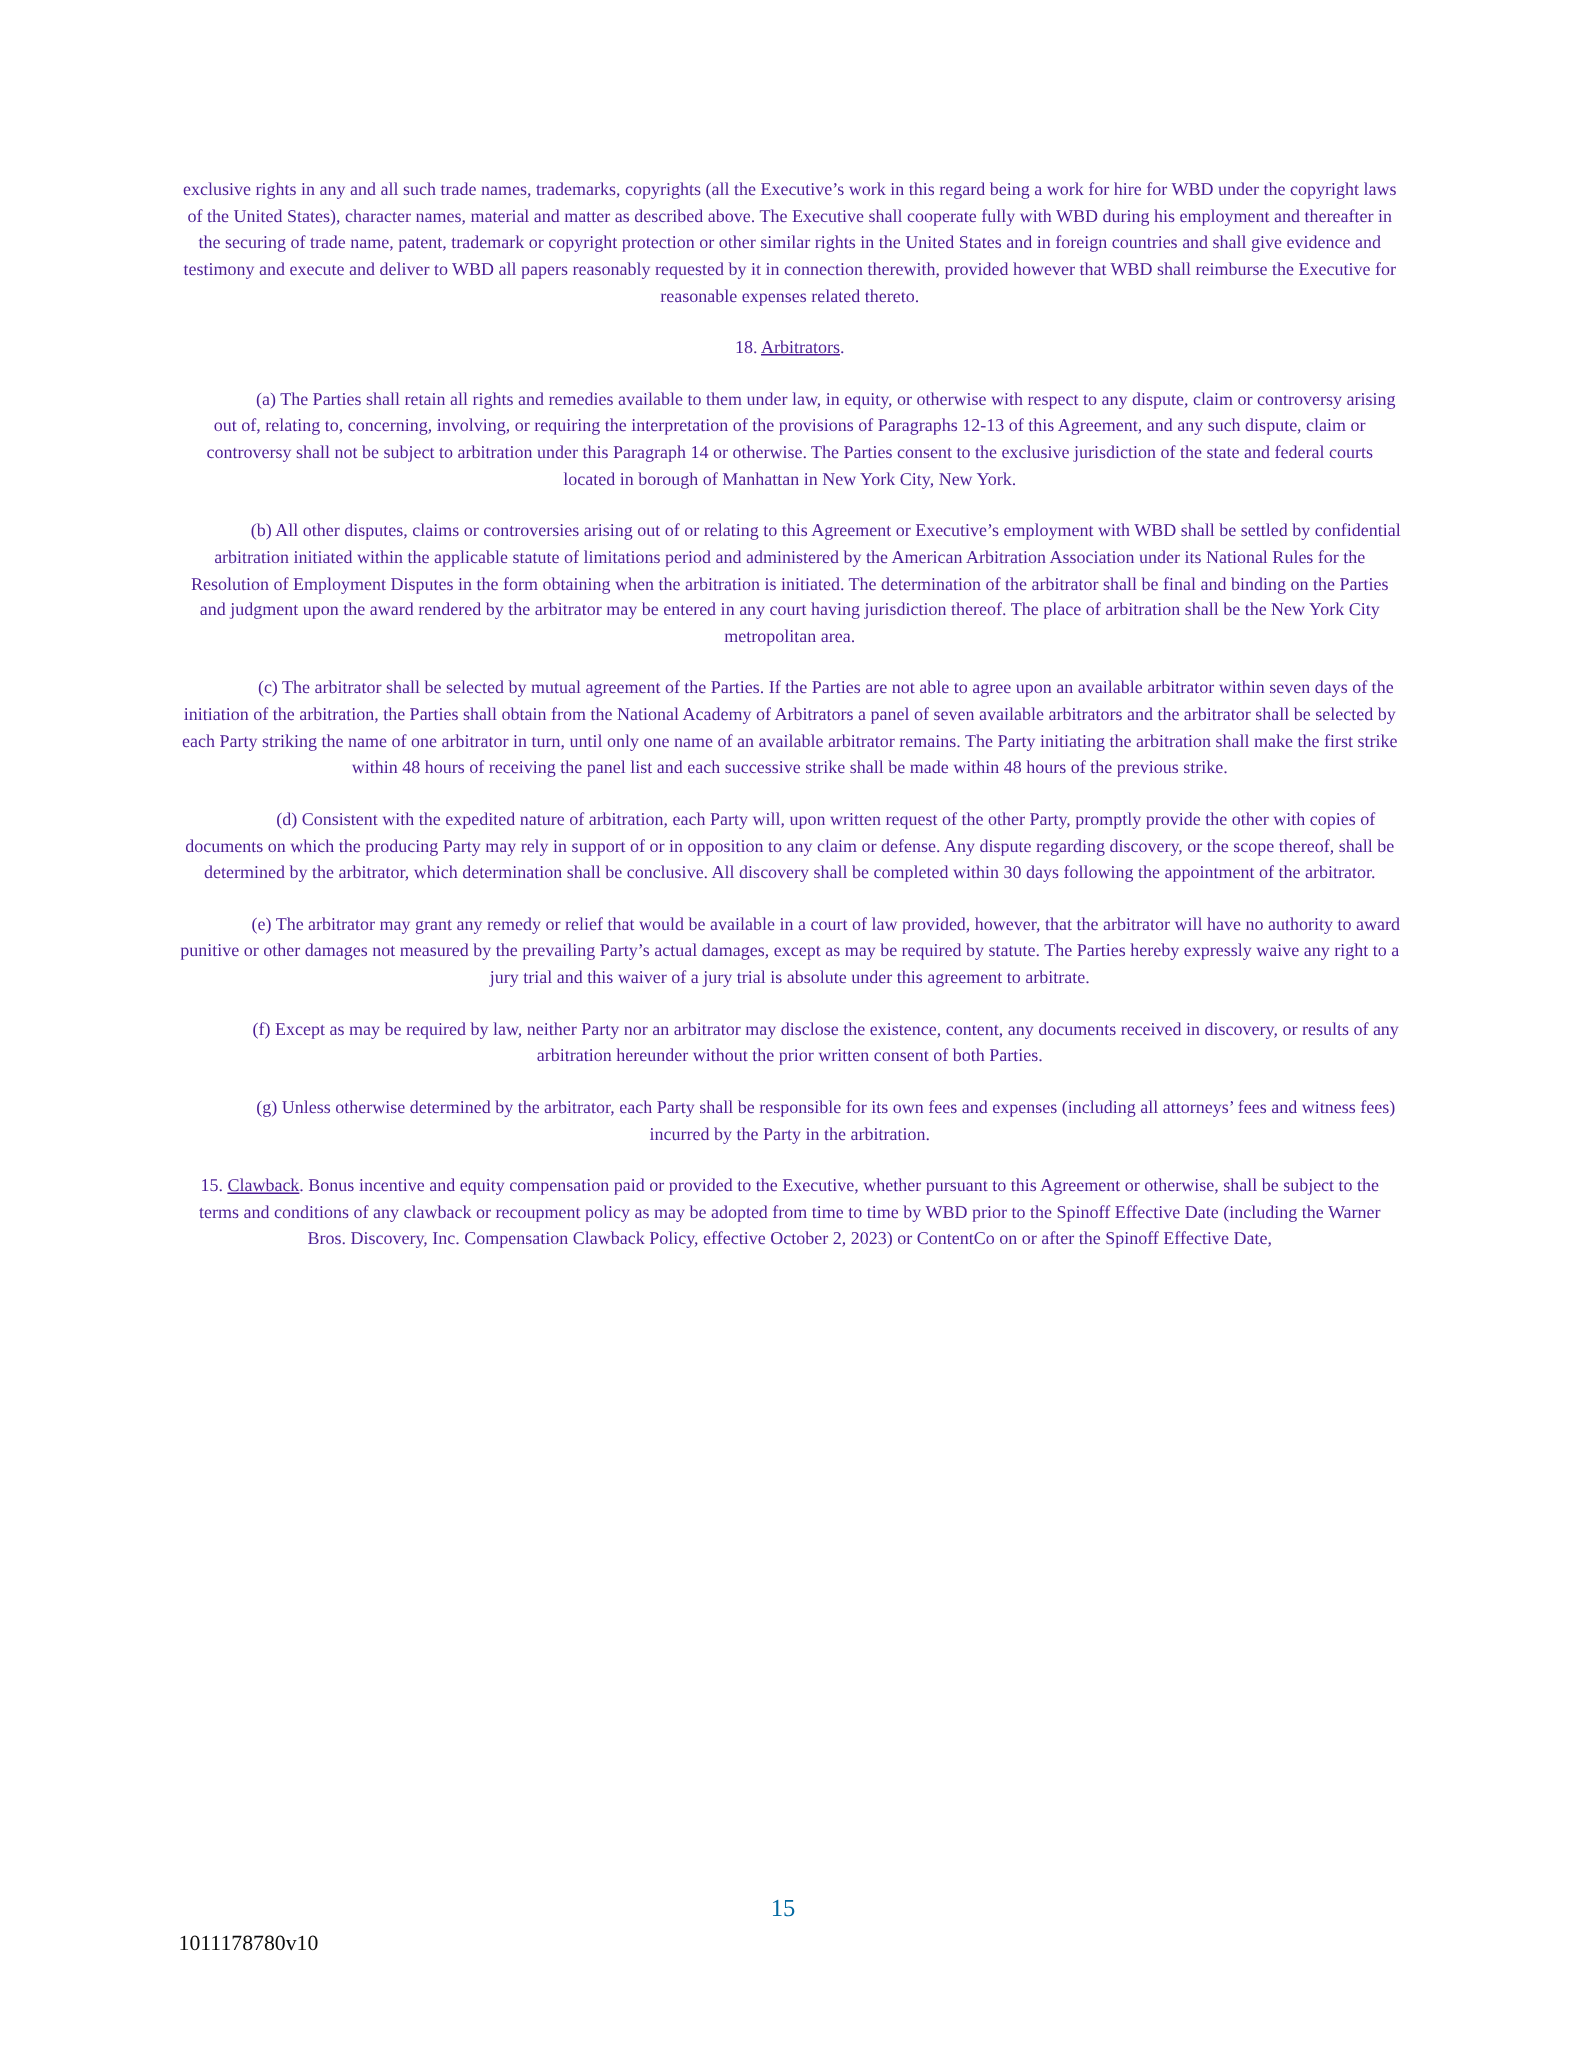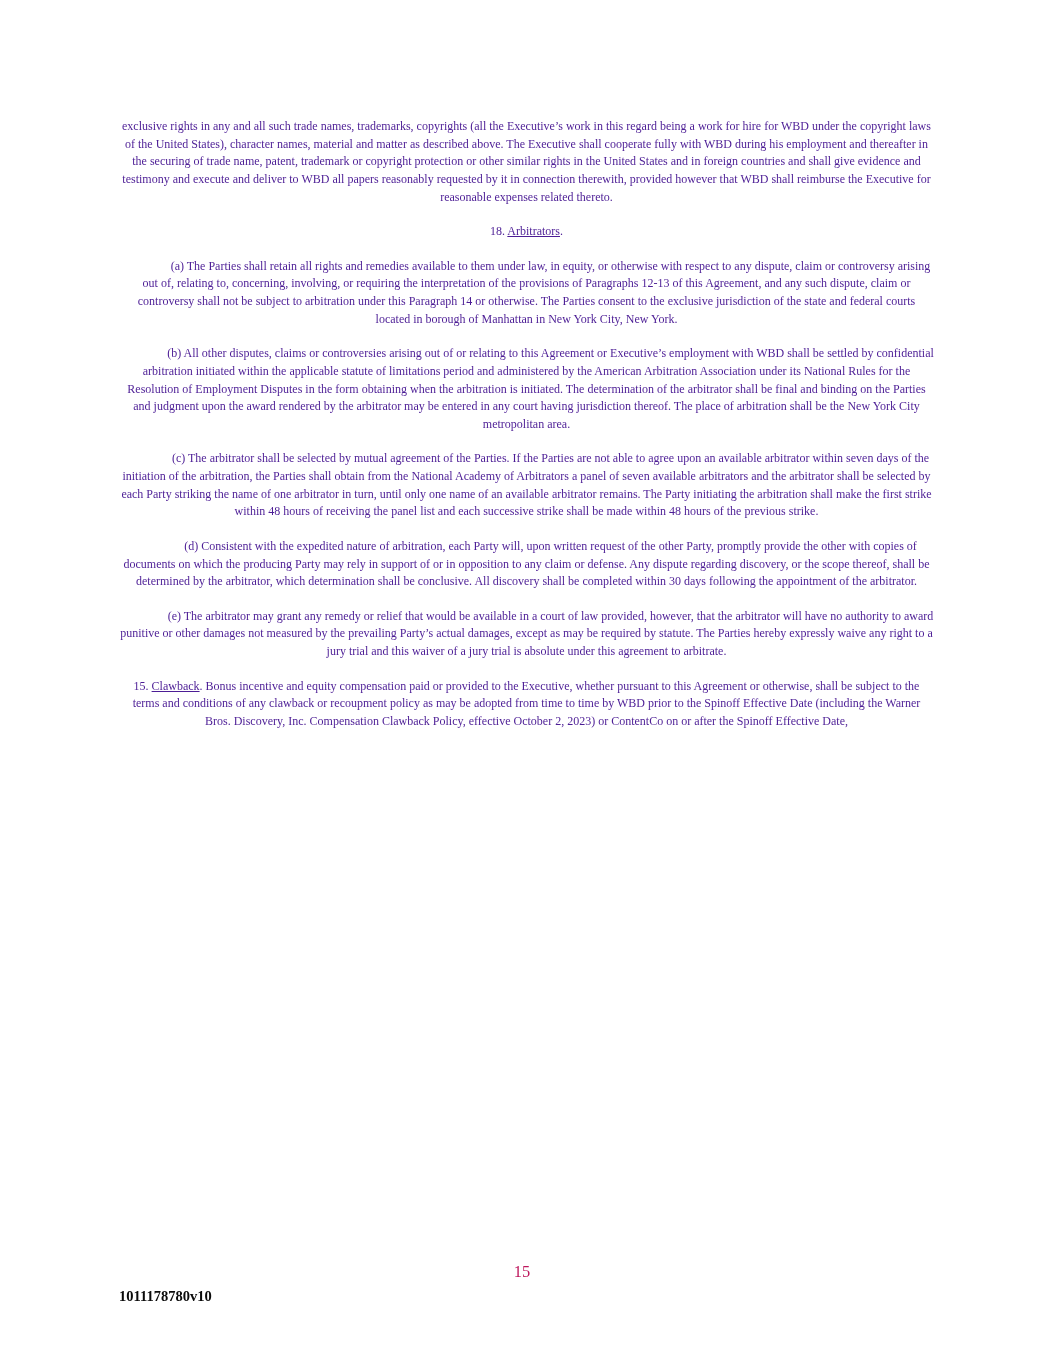--- a/index.html
+++ b/index.html
@@ -37,30 +37,29 @@
     text-decoration: underline;
   }
   .footer-page {
     position: absolute;
     left: 0;
     top: 1262px;
     width: 1044px;
     text-align: center;
     font-size: 16.4px;
     font-family: "Liberation Serif", "DejaVu Serif", serif;
-    color: #be185d;
+    color: #0369a1;
   }
   .footer-docid {
     position: absolute;
     left: 119px;
     top: 1288px;
     font-size: 14.5px;
     font-family: "Liberation Serif", "DejaVu Serif", serif;
     color: #0b0b0b;
-    font-weight: bold;
   }
 </style>
 </head>
 <body>
 
 <div class="page">
 
   <div class="content">
 
     <p class="para">exclusive rights in any and all such trade names, trademarks, copyrights (all the Executive’s work in this regard being a work for hire for WBD under the copyright laws of the United States), character names, material and matter as described above. The Executive shall cooperate fully with WBD during his employment and thereafter in the securing of trade name, patent, trademark or copyright protection or other similar rights in the United States and in foreign countries and shall give evidence and testimony and execute and deliver to WBD all papers reasonably requested by it in connection therewith, provided however that WBD shall reimburse the Executive for reasonable expenses related thereto.</p>
@@ -70,21 +69,23 @@
     <p class="para indent">(a) The Parties shall retain all rights and remedies available to them under law, in equity, or otherwise with respect to any dispute, claim or controversy arising out of, relating to, concerning, involving, or requiring the interpretation of the provisions of Paragraphs 12-13 of this Agreement, and any such dispute, claim or controversy shall not be subject to arbitration under this Paragraph 14 or otherwise. The Parties consent to the exclusive jurisdiction of the state and federal courts located in borough of Manhattan in New York City, New York.</p>
 
     <p class="para indent">(b) All other disputes, claims or controversies arising out of or relating to this Agreement or Executive’s employment with WBD shall be settled by confidential arbitration initiated within the applicable statute of limitations period and administered by the American Arbitration Association under its National Rules for the Resolution of Employment Disputes in the form obtaining when the arbitration is initiated. The determination of the arbitrator shall be final and binding on the Parties and judgment upon the award rendered by the arbitrator may be entered in any court having jurisdiction thereof. The place of arbitration shall be the New York City metropolitan area.</p>
 
     <p class="para indent">(c) The arbitrator shall be selected by mutual agreement of the Parties. If the Parties are not able to agree upon an available arbitrator within seven days of the initiation of the arbitration, the Parties shall obtain from the National Academy of Arbitrators a panel of seven available arbitrators and the arbitrator shall be selected by each Party striking the name of one arbitrator in turn, until only one name of an available arbitrator remains. The Party initiating the arbitration shall make the first strike within 48 hours of receiving the panel list and each successive strike shall be made within 48 hours of the previous strike.</p>
 
     <p class="para indent">(d) Consistent with the expedited nature of arbitration, each Party will, upon written request of the other Party, promptly provide the other with copies of documents on which the producing Party may rely in support of or in opposition to any claim or defense. Any dispute regarding discovery, or the scope thereof, shall be determined by the arbitrator, which determination shall be conclusive. All discovery shall be completed within 30 days following the appointment of the arbitrator.</p>
 
     <p class="para indent">(e) The arbitrator may grant any remedy or relief that would be available in a court of law provided, however, that the arbitrator will have no authority to award punitive or other damages not measured by the prevailing Party’s actual damages, except as may be required by statute. The Parties hereby expressly waive any right to a jury trial and this waiver of a jury trial is absolute under this agreement to arbitrate.</p>
 
+    <p class="para indent">(f) Except as may be required by law, neither Party nor an arbitrator may disclose the existence, content, any documents received in discovery, or results of any arbitration hereunder without the prior written consent of both Parties.</p>
 
+    <p class="para indent">(g) Unless otherwise determined by the arbitrator, each Party shall be responsible for its own fees and expenses (including all attorneys’ fees and witness fees) incurred by the Party in the arbitration.</p>
 
     <p class="para"><span>15. </span><span class="u">Clawback</span><span>.  Bonus incentive and equity compensation paid or provided to the Executive, whether pursuant to this Agreement or otherwise, shall be subject to the terms and conditions of any clawback or recoupment policy as may be adopted from time to time by WBD prior to the Spinoff Effective Date (including the Warner Bros. Discovery, Inc. Compensation Clawback Policy, effective October 2, 2023) or ContentCo on or after the Spinoff Effective Date,</span></p>
 
   </div>
 
   <div class="footer-page">15</div>
 
   <div class="footer-docid">1011178780v10</div>
 
 </div>

